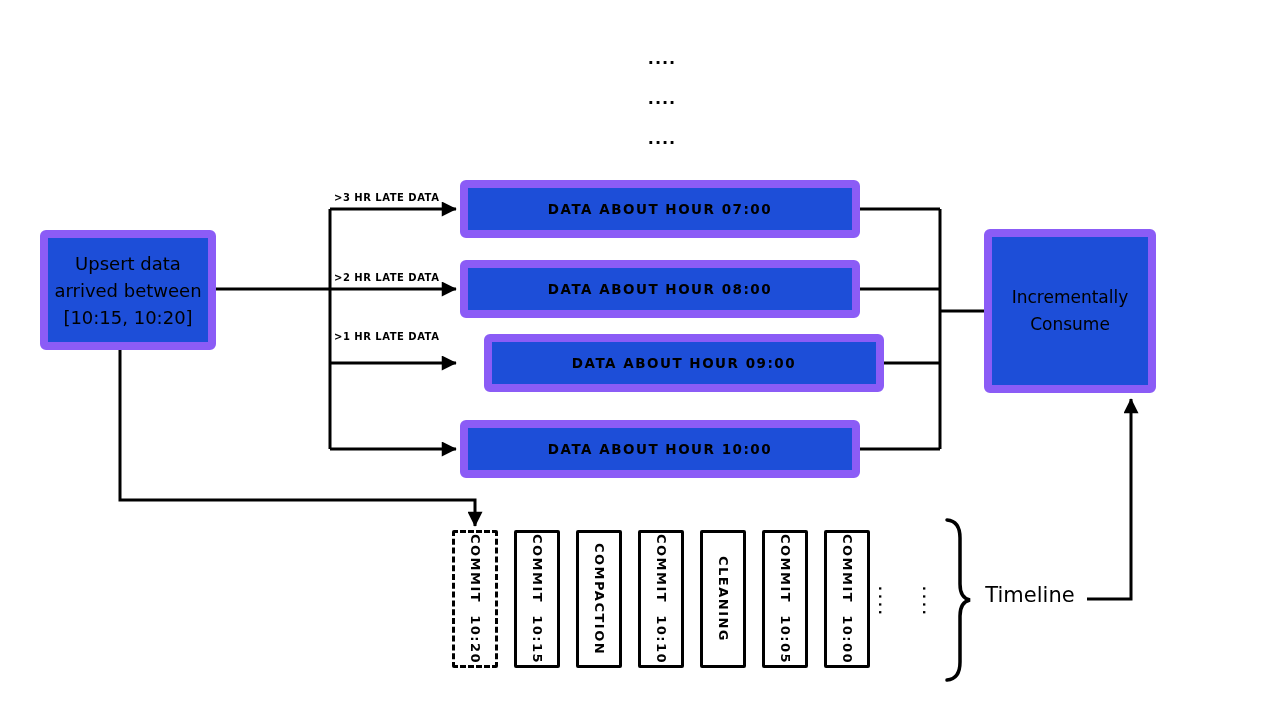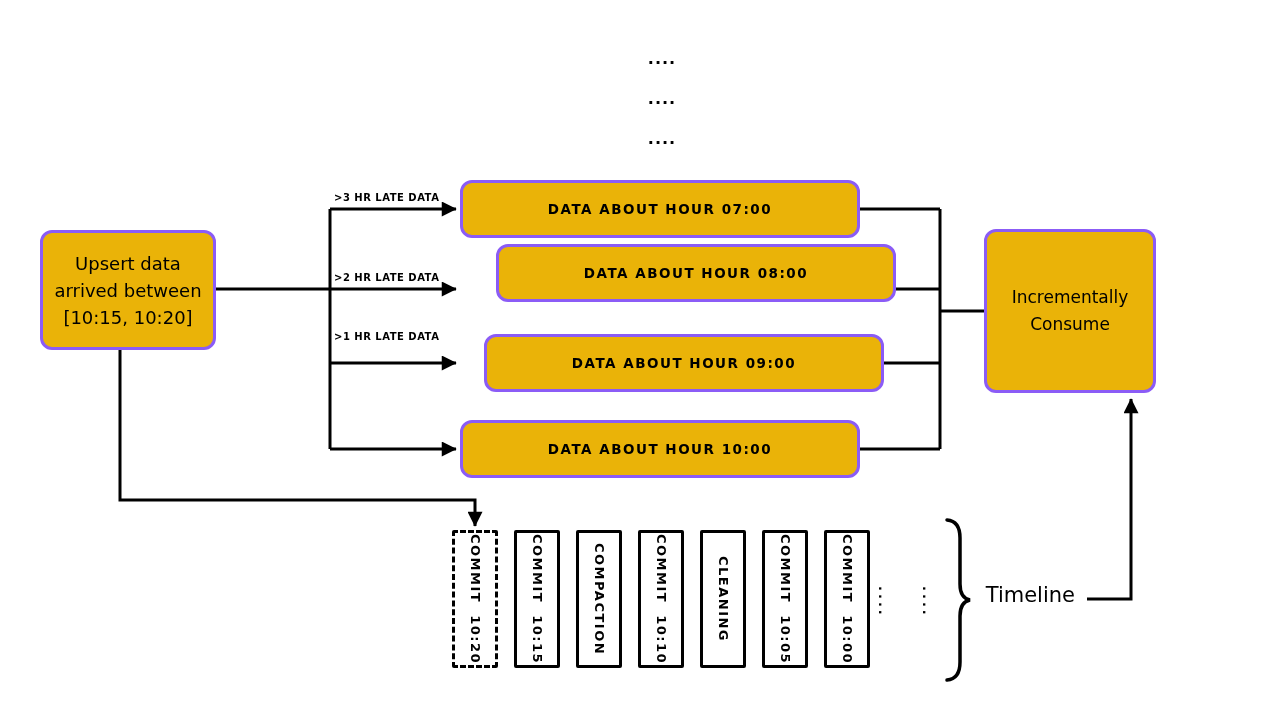--- a/index.html
+++ b/index.html
@@ -10,43 +10,43 @@
     background: #ffffff;
     font-family: "DejaVu Sans", "Liberation Sans", sans-serif;
     color: #000000;
     overflow: hidden;
   }
   svg.wires { position: absolute; left: 0; top: 0; width: 1280px; height: 720px; }
 
   .box {
     position: absolute;
     box-sizing: border-box;
-    border: 3px solid #8b5cf6;
-    border-radius: 12px;
-    background: #eab308;
+    border: 8px solid #8b5cf6;
+    border-radius: 6px;
+    background: #1d4ed8;
     display: flex;
     flex-direction: column;
     align-items: center;
     justify-content: center;
     text-align: center;
   }
   .left-box {
     left: 40px; top: 230px; width: 176px; height: 120px;
     font-size: 18px; line-height: 27px;
   }
   .right-box {
     left: 984px; top: 229px; width: 172px; height: 164px;
     font-size: 17px; line-height: 27px;
   }
   .hour-box {
     left: 460px; width: 400px; height: 58px;
     font-weight: bold; font-size: 13.5px; letter-spacing: 1.5px;
   }
   .hour-1 { top: 180px; }
-  .hour-2 { top: 244px; margin-left: 36px; }
+  .hour-2 { top: 260px; }
   .hour-3 { top: 334px; margin-left: 24px; }
   .hour-4 { top: 420px; }
 
   .branch-label {
     position: absolute;
     width: 110px;
     font-weight: bold;
     font-size: 10px;
     letter-spacing: 0.5px;
     white-space: nowrap;
@@ -91,21 +91,21 @@
     writing-mode: vertical-rl;
     font-weight: bold; font-size: 13px; letter-spacing: 3px;
     display: flex; align-items: center; justify-content: center;
   }
   .ve-1 { left: 876px; } .ve-2 { left: 920px; }
 
   .timeline-label {
     position: absolute;
     left: 985px; top: 583px; width: 90px;
     font-size: 21px;
-    text-align: right;
+    text-align: center;
     white-space: nowrap;
   }
 </style>
 </head>
 <body>
 
 <div id="canvas">
 
   <svg class="wires" viewBox="0 0 1280 720" fill="none" stroke="#000" stroke-width="3">
     <defs>

